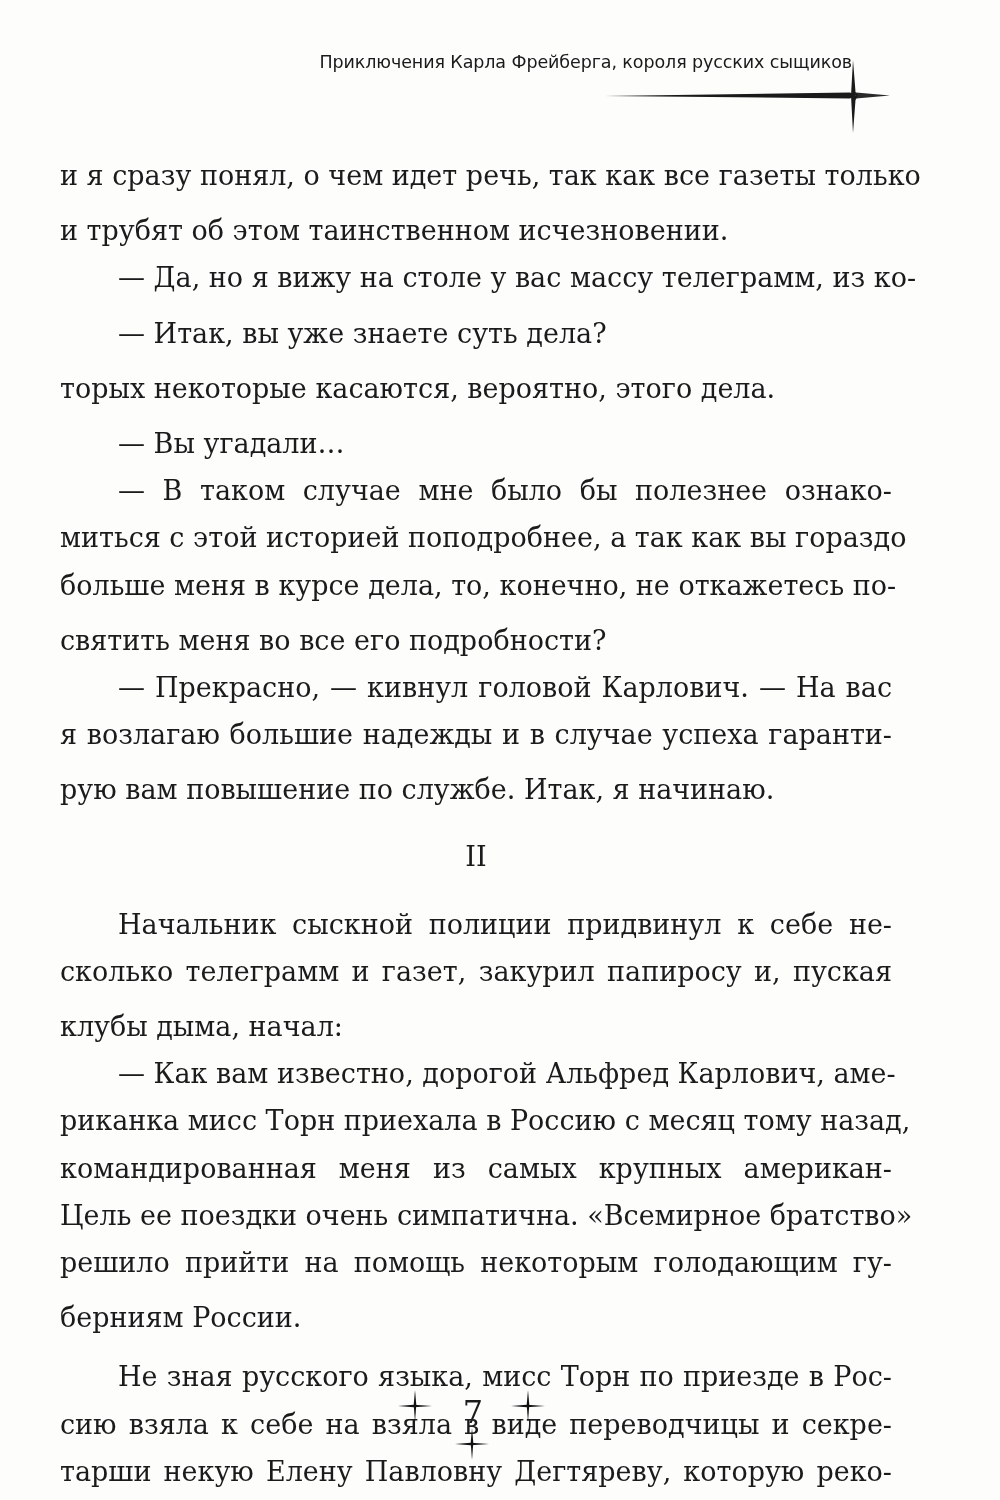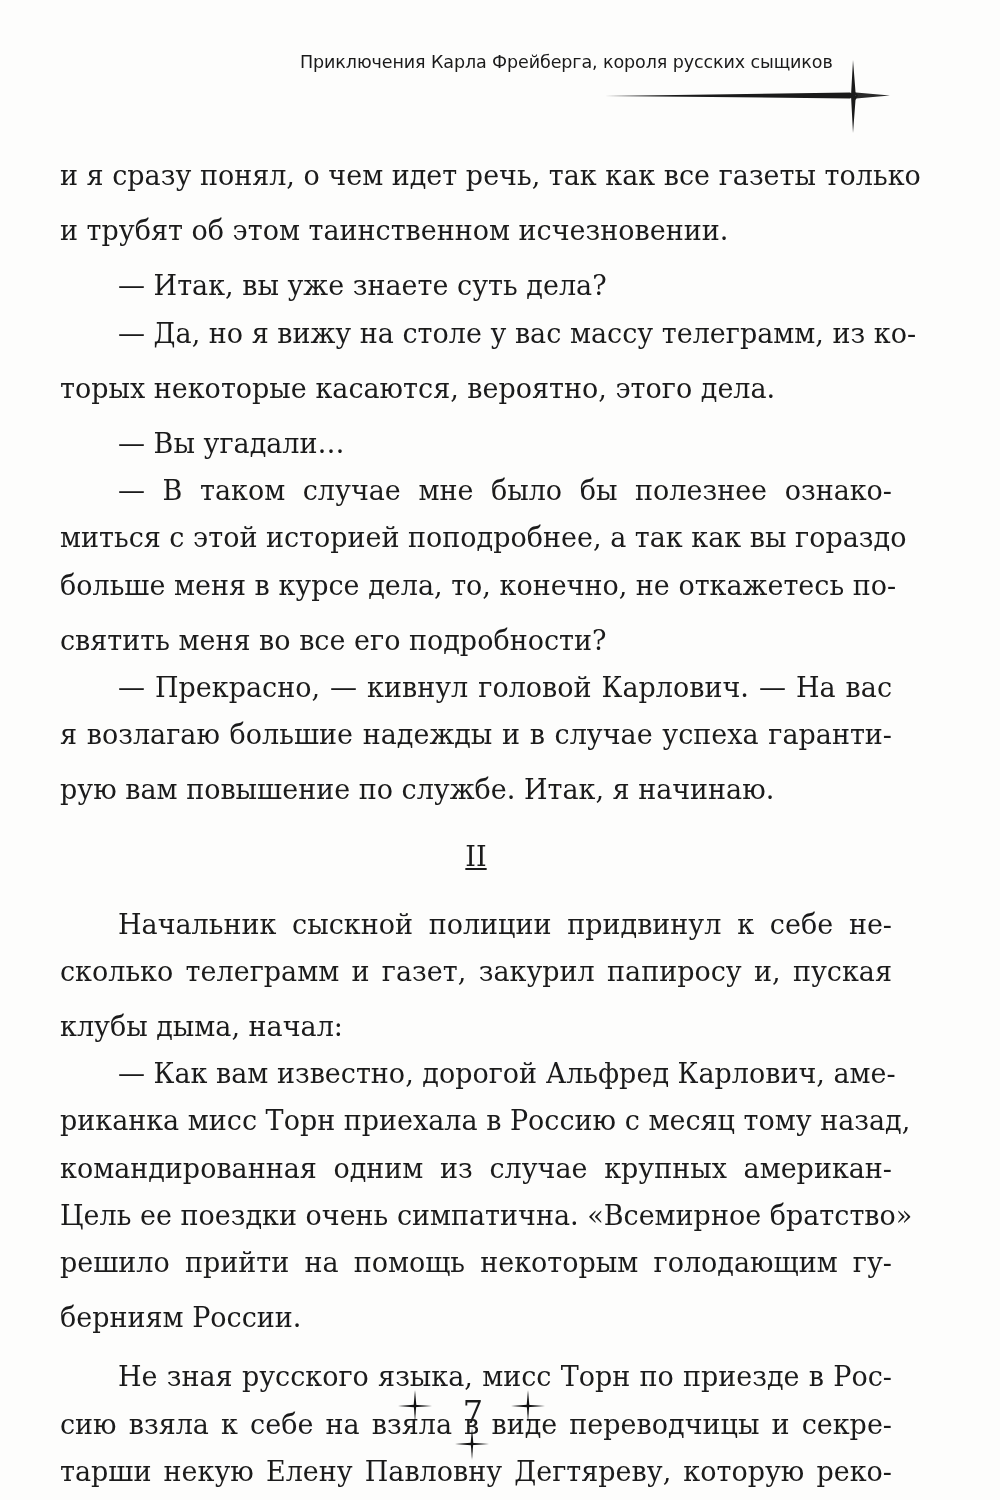--- a/index.html
+++ b/index.html
@@ -12,20 +12,21 @@
     height: 1500px;
     position: relative;
     overflow: hidden;
     background: #fdfdfc;
   }
   .running-head {
     position: absolute;
     left: 300px;
     top: 52px;
     width: 552px;
+    text-align: right;
     font-family: "DejaVu Sans", sans-serif;
     font-size: 17.5px;
     color: #1a1a1a;
     letter-spacing: -0.1px;
     white-space: nowrap;
   }
   .head-rule {
     position: absolute;
     left: 0;
     top: 0;
@@ -50,21 +51,20 @@
   .line.last {
     text-align-last: left;
     margin-top: 8px;
   }
   .line.indent {
     padding-left: 58px;
   }
   .line.center {
     text-align: right;
     text-align-last: center;
-    text-decoration: underline;
   }
   .para-gap {
     display: block;
     height: 12px;
   }
   .sect-gap {
     display: block;
     height: 20px;
   }
   .folio {
@@ -95,42 +95,42 @@
   <polygon points="856,92.5 890,95.5 856,98.5" fill="#2a2a2a"></polygon>
 
   <polygon points="853,60 855.5,92 858,95.5 851,95.5" fill="#1a1a1a"></polygon>
 
   <polygon points="851,95.5 858,95.5 855.5,100 853,133" fill="#1a1a1a"></polygon>
 </svg>
 
 <div class="text-block">
   <span class="line">и я сразу понял, о чем идет речь, так как все газеты только</span>
   <span class="line last">и трубят об этом таинственном исчезновении.</span>
+  <span class="line indent">— Да, но я вижу на столе у вас массу телеграмм, из ко-</span>
   <span class="line indent last">— Итак, вы уже знаете суть дела?</span>
-  <span class="line indent">— Да, но я вижу на столе у вас массу телеграмм, из ко-</span>
   <span class="line last">торых некоторые касаются, вероятно, этого дела.</span>
   <span class="line indent last">— Вы угадали…</span>
   <span class="line indent">— В таком случае мне было бы полезнее ознако-</span>
   <span class="line">миться с этой историей поподробнее, а так как вы гораздо</span>
   <span class="line">больше меня в курсе дела, то, конечно, не откажетесь по-</span>
   <span class="line last">святить меня во все его подробности?</span>
   <span class="line indent">— Прекрасно, — кивнул головой Карлович. — На вас</span>
   <span class="line">я возлагаю большие надежды и в случае успеха гаранти-</span>
   <span class="line last">рую вам повышение по службе. Итак, я начинаю.</span>
 
   <span class="sect-gap"></span>
   <span class="line center">II</span>
   <span class="sect-gap"></span>
 
   <span class="line indent">Начальник сыскной полиции придвинул к себе не-</span>
   <span class="line">сколько телеграмм и газет, закурил папиросу и, пуская</span>
   <span class="line last">клубы дыма, начал:</span>
   <span class="line indent">— Как вам известно, дорогой Альфред Карлович, аме-</span>
   <span class="line">риканка мисс Торн приехала в Россию с месяц тому назад,</span>
-  <span class="line">командированная одним из случае крупных американ-</span>
+  <span class="line">командированная меня из самых крупных американ-</span>
   <span class="line">Цель ее поездки очень симпатична. «Всемирное братство»</span>
   <span class="line">решило прийти на помощь некоторым голодающим гу-</span>
   <span class="line last">берниям России.</span>
 
   <span class="para-gap"></span>
 
   <span class="line indent">Не зная русского языка, мисс Торн по приезде в Рос-</span>
   <span class="line">сию взяла к себе на взяла в виде переводчицы и секре-</span>
   <span class="line">тарши некую Елену Павловну Дегтяреву, которую реко-</span>
   <span class="line last">мендовали ей друзья.</span>

